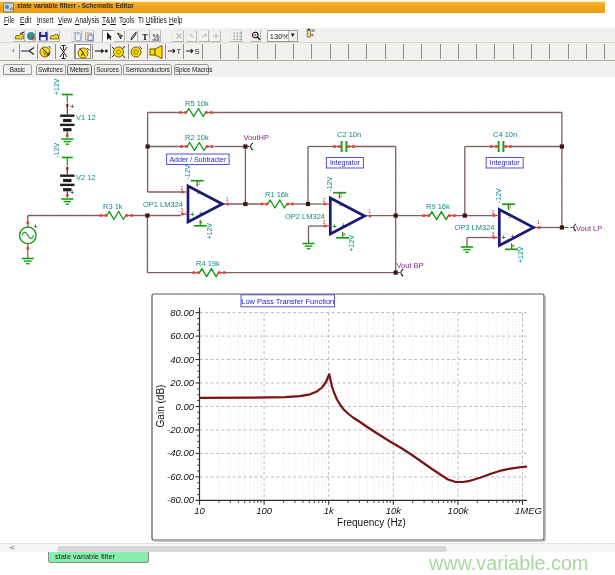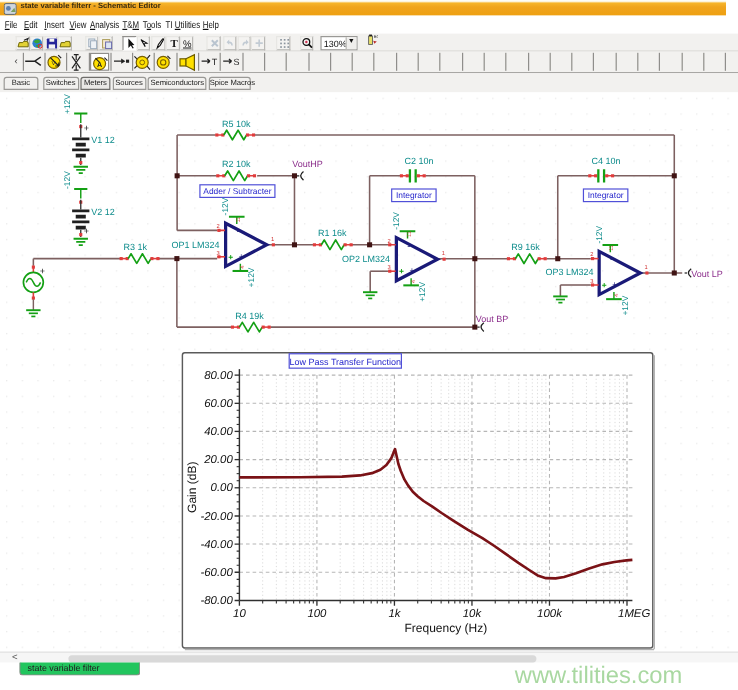--- a/index.html
+++ b/index.html
@@ -11,21 +11,21 @@
 u { text-decoration:underline; }
 #tb1 { left:0; top:28px; width:615px; height:15px; background:#f2f1ef; border-bottom:1px solid #d9d8d5; }
 .b1 { position:absolute; top:1.5px; width:11.6px; height:12px; background:#f4f3f1; border:1px solid #e7e6e3; border-right-color:#b9b8b5; border-bottom-color:#b9b8b5; }
 #tb2 { left:0; top:43px; width:615px; height:18px; background:#f2f1ef; border-bottom:1px solid #a8a7a4; }
 .sep2 { position:absolute; top:1px; width:1px; height:15px; background:#8f8e8b; }
 #tabs { left:0; top:61px; width:615px; height:16px; background:#f2f1ef; }
 .tab { position:absolute; top:3px; height:10.5px; border:1px solid #9a9996; border-radius:2.5px 2.5px 0 0; background:#f2f1ef; font-size:6.4px; color:#222; text-align:center; line-height:9.8px; white-space:nowrap; letter-spacing:-0.1px; }
 #schem { left:0; top:77px; width:615px; height:466px; background:#fff; }
 #hscroll { left:0; top:543px; width:615px; height:9px; background:#f6f6f6; border-top:1px solid #e2e2e2; }
 #hthumb { position:absolute; left:57px; top:1.5px; width:390px; height:6.5px; background:#d9d9d9; border-radius:3px; }
-#doctab { left:16px; top:552px; width:101px; height:10.5px; background:#22c55e; border:1px solid #8a8a88; border-top:none; border-radius:0 0 3px 3px; font-size:7.4px; color:#222; padding-left:6px; line-height:9.5px; }
+#doctab { left:48px; top:552px; width:101px; height:10.5px; background:#86efac; border:1px solid #8a8a88; border-top:none; border-radius:0 0 3px 3px; font-size:7.4px; color:#222; padding-left:6px; line-height:9.5px; }
 #status { left:0; top:562.5px; width:615px; height:12.5px; background:#f2f1ef; border-top:1px solid #cfcecb; }
 #wm { left:429px; top:551.5px; font-size:19.8px; color:#a9d8a1; letter-spacing:0; }
 </style></head><body>
 <div id="win">
 <div id="title" class="abs">
  <svg class="abs" style="left:3px;top:1.5px" width="11" height="11" viewBox="0 0 11 11">
         <rect x="0.5" y="1" width="10" height="9" rx="1.5" fill="#cfd6de" stroke="#5a636e" stroke-width="0.8"></rect>
         <circle cx="4" cy="5" r="2" fill="#5b7fae"></circle>
         <path d="M6 8 L9 4.5 L10 8 Z" fill="#7aa05e"></path>
       </svg>
@@ -666,14 +666,14 @@
 <rect x="241" y="294.8" width="93.5" height="12" fill="white" stroke="#5050d8" stroke-width="1"></rect>
 <text x="287.75" y="304.2" font-family="Liberation Sans, sans-serif" font-size="7.5" fill="#2525cc" text-anchor="middle">Low Pass Transfer Function</text>
 <path d="M199.5,397.8 L250,397.7 L285,397.2 L300,396.2 L310,394.3 L317,391.4 L322,387.5 L326,382 L328,377 L329.2,374.3 L330.5,380 L332,386.7 L334,392.5 L337,399.5 L340,404.5 L344,409.8 L348,413.5 L353,417.5 L360,422 L368,427.5 L378,434 L390,441.5 L402,448.5 L412,455 L422,462 L432,469 L441,475 L448,479.5 L455,481.8 L463,482 L470,480.8 L480,477.7 L491,473.7 L502,470.3 L512,468.3 L522,467 L527,466.6" stroke="#7a1216" stroke-width="2.2" fill="none" stroke-linejoin="round"></path>
 </svg>
 </div>
 <div id="hscroll" class="abs">
       <span style="position:absolute;left:10px;top:-1px;font-size:8px;color:#555">&lt;</span>
       <div id="hthumb"></div>
     </div>
 <div id="doctab" class="abs">state variable filter</div>
-<div id="wm" class="abs">www.tilities.com</div>
+<div id="wm" class="abs">www.variable.com</div>
 </div>
 
 </body></html>

